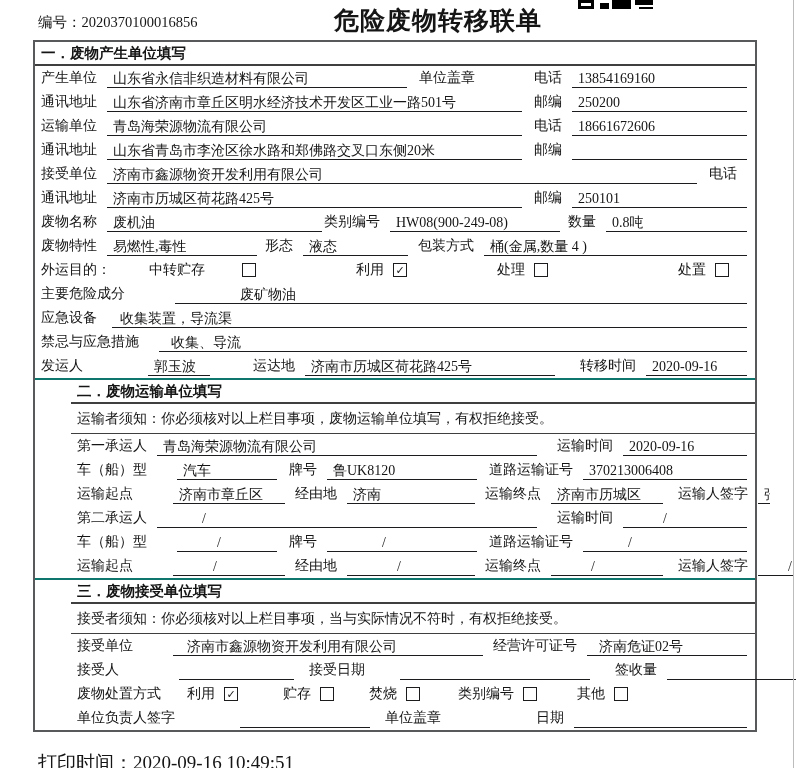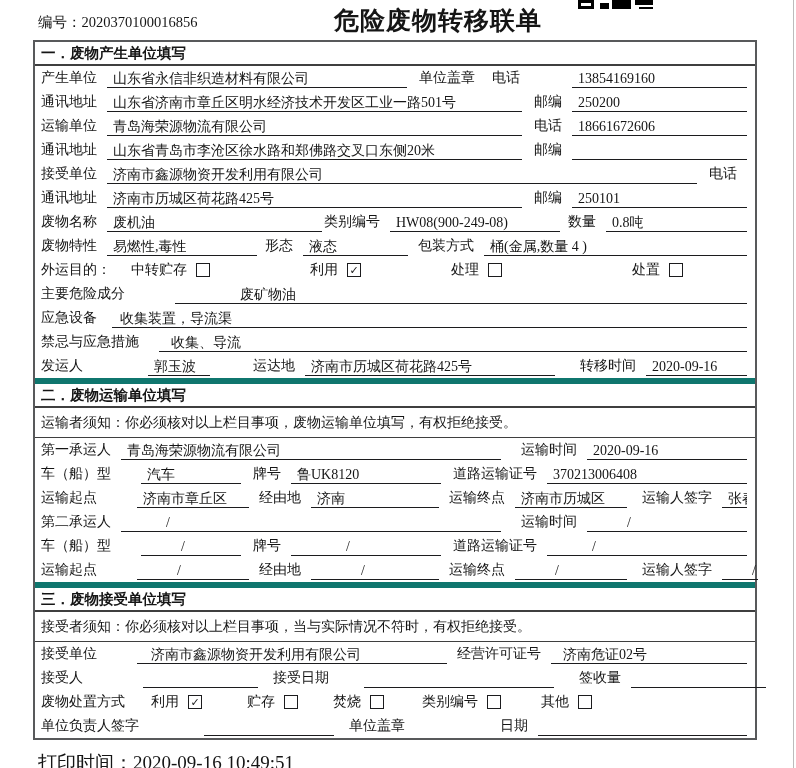--- a/index.html
+++ b/index.html
@@ -19,21 +19,21 @@
   .qb{left:22px;top:3px;width:9px;height:6px;}
   .qc{left:34px;top:0;width:19px;height:9px;}
   .qd{left:57px;top:0;width:18px;height:5px;}
   .qe{left:61px;top:7px;width:14px;height:2px;}
   
   .form-table{
     position:absolute;left:33px;top:40px;width:724px;box-sizing:border-box;
     border:2px solid #58595b;background:#fff;
   }
   .section{box-sizing:border-box;}
-  .section + .section{border-top:6px solid #0f766e;}
+  .section + .section{border-top:2px solid #0f766e;padding-left:36px;}
   .sec-header{
     height:24px;display:flex;align-items:center;padding:0 6px;
     font-weight:bold;font-size:14.5px;border-bottom:2px solid #3f3f3f;box-sizing:border-box;
   }
   .row{display:flex;align-items:center;height:24px;padding:0 8px 0 6px;box-sizing:border-box;}
   .note-row{
     display:flex;align-items:center;height:30px;padding:0 6px;
     border-bottom:1px solid #3f3f3f;box-sizing:border-box;white-space:nowrap;
   }
   .lbl{white-space:nowrap;margin-right:10px;flex:0 0 auto;}
@@ -64,21 +64,21 @@
 </div>
 
 <div class="form-table">
     <div class="section">
       <div class="sec-header">一．废物产生单位填写</div>
       <div class="row">
         <span class="lbl">产生单位</span>
         <span class="val" style="width: 300px;">山东省永信非织造材料有限公司</span>
         <span class="lbl" style="flex: 1 1 0px; margin-left: 12px;">单位盖章</span>
         <span class="lbl">电话</span>
-        <span class="val" style="width: 175px; margin-left: 42px;">13854169160</span>
+        <span class="val" style="width: 175px;">13854169160</span>
       </div>
       <div class="row">
         <span class="lbl">通讯地址</span>
         <span class="val" style="flex: 1 1 0px; margin-right: 12px;">山东省济南市章丘区明水经济技术开发区工业一路501号</span>
         <span class="lbl">邮编</span>
         <span class="val" style="width: 175px;">250200</span>
       </div>
       <div class="row">
         <span class="lbl">运输单位</span>
         <span class="val" style="flex: 1 1 0px; margin-right: 12px;">青岛海荣源物流有限公司</span>
@@ -113,21 +113,21 @@
       <div class="row">
         <span class="lbl">废物特性</span>
         <span class="val" style="width: 150px;">易燃性,毒性</span>
         <span class="lbl" style="margin-left: 8px;">形态</span>
         <span class="val" style="width: 105px;">液态</span>
         <span class="lbl" style="margin-left: 10px;">包装方式</span>
         <span class="val" style="flex: 1 1 0px;">桶(金属,数量 4 )</span>
       </div>
       <div class="row">
         <span class="lbl">外运目的：</span>
-        <span class="cbg" style="margin-left: 10px;">
+        <span class="cbg" style="margin-left: 28px; gap: 28px;">
           <span class="lbl" style="margin-right: 0px;">中转贮存</span>
           <span class="cb"></span>
         </span>
         <span class="cbg" style="margin-left: 100px;">
           <span class="lbl" style="margin-right: 0px;">利用</span>
           <span class="cb">✓</span>
         </span>
         <span class="cbg" style="margin-left: 90px;">
           <span class="lbl" style="margin-right: 0px;">处理</span>
           <span class="cb"></span>

